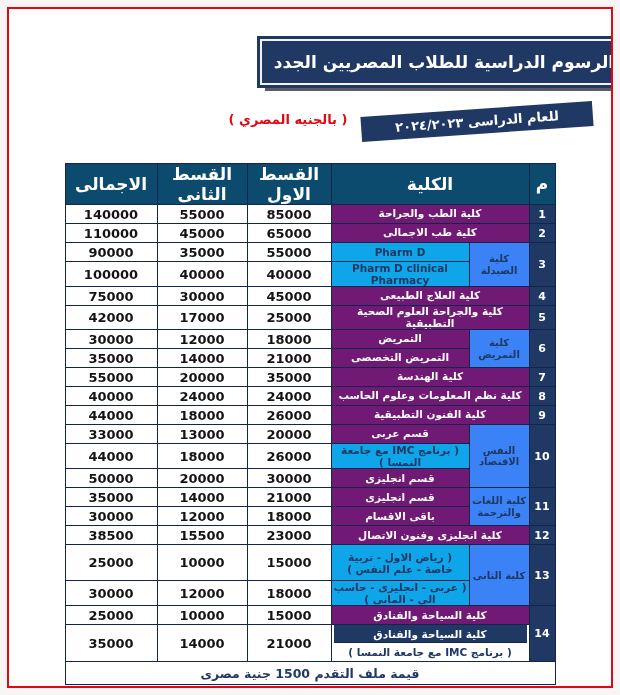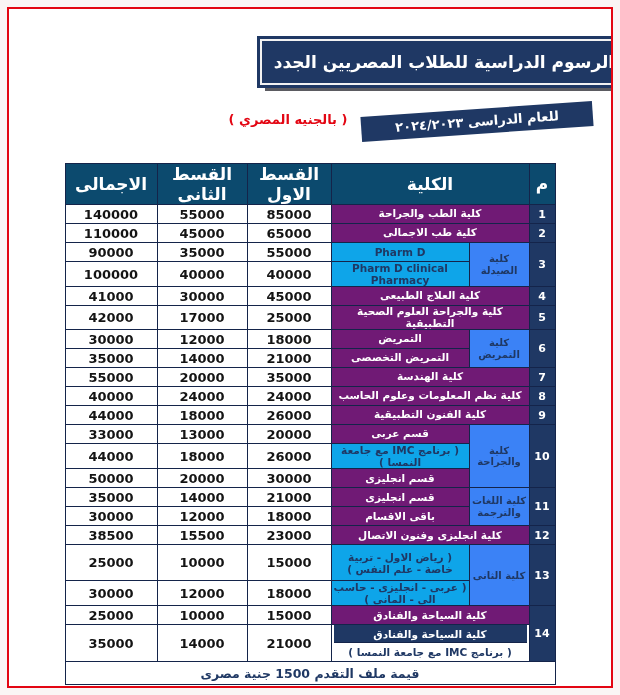--- a/index.html
+++ b/index.html
@@ -211,21 +211,21 @@
             <td class="college-white">Pharm D clinical Pharmacy</td>
             <td class="num-cell">40000</td>
             <td class="num-cell">40000</td>
             <td class="num-cell">100000</td>
           </tr>
           <tr>
             <td class="no-cell" rowspan="1">4</td>
             <td colspan="2" class="college-blue">كلية العلاج الطبيعى</td>
             <td class="num-cell">45000</td>
             <td class="num-cell">30000</td>
-            <td class="num-cell">41000</td>
+            <td class="num-cell">75000</td>
           </tr>
           <tr>
             <td class="no-cell" rowspan="1">5</td>
             <td colspan="2" class="college-blue">كلية والجراحة العلوم الصحية التطبيقية</td>
             <td class="num-cell">25000</td>
             <td class="num-cell">17000</td>
             <td class="num-cell">42000</td>
           </tr>
           <tr>
             <td class="no-cell" rowspan="2">6</td>
@@ -257,21 +257,21 @@
           </tr>
           <tr>
             <td class="no-cell" rowspan="1">9</td>
             <td colspan="2" class="college-blue">كلية الفنون التطبيقية</td>
             <td class="num-cell">26000</td>
             <td class="num-cell">18000</td>
             <td class="num-cell">44000</td>
           </tr>
           <tr>
             <td class="no-cell" rowspan="3">10</td>
-            <td class="group-cell" rowspan="3">كلية والجراحة</td>
+            <td class="group-cell" rowspan="3">النفس الاقتصاد</td>
             <td class="college-blue">قسم عربى</td>
             <td class="num-cell">20000</td>
             <td class="num-cell">13000</td>
             <td class="num-cell">33000</td>
           </tr>
           <tr>
             <td class="college-white">( برنامج IMC مع جامعة النمسا )</td>
             <td class="num-cell">26000</td>
             <td class="num-cell">18000</td>
             <td class="num-cell">44000</td>

